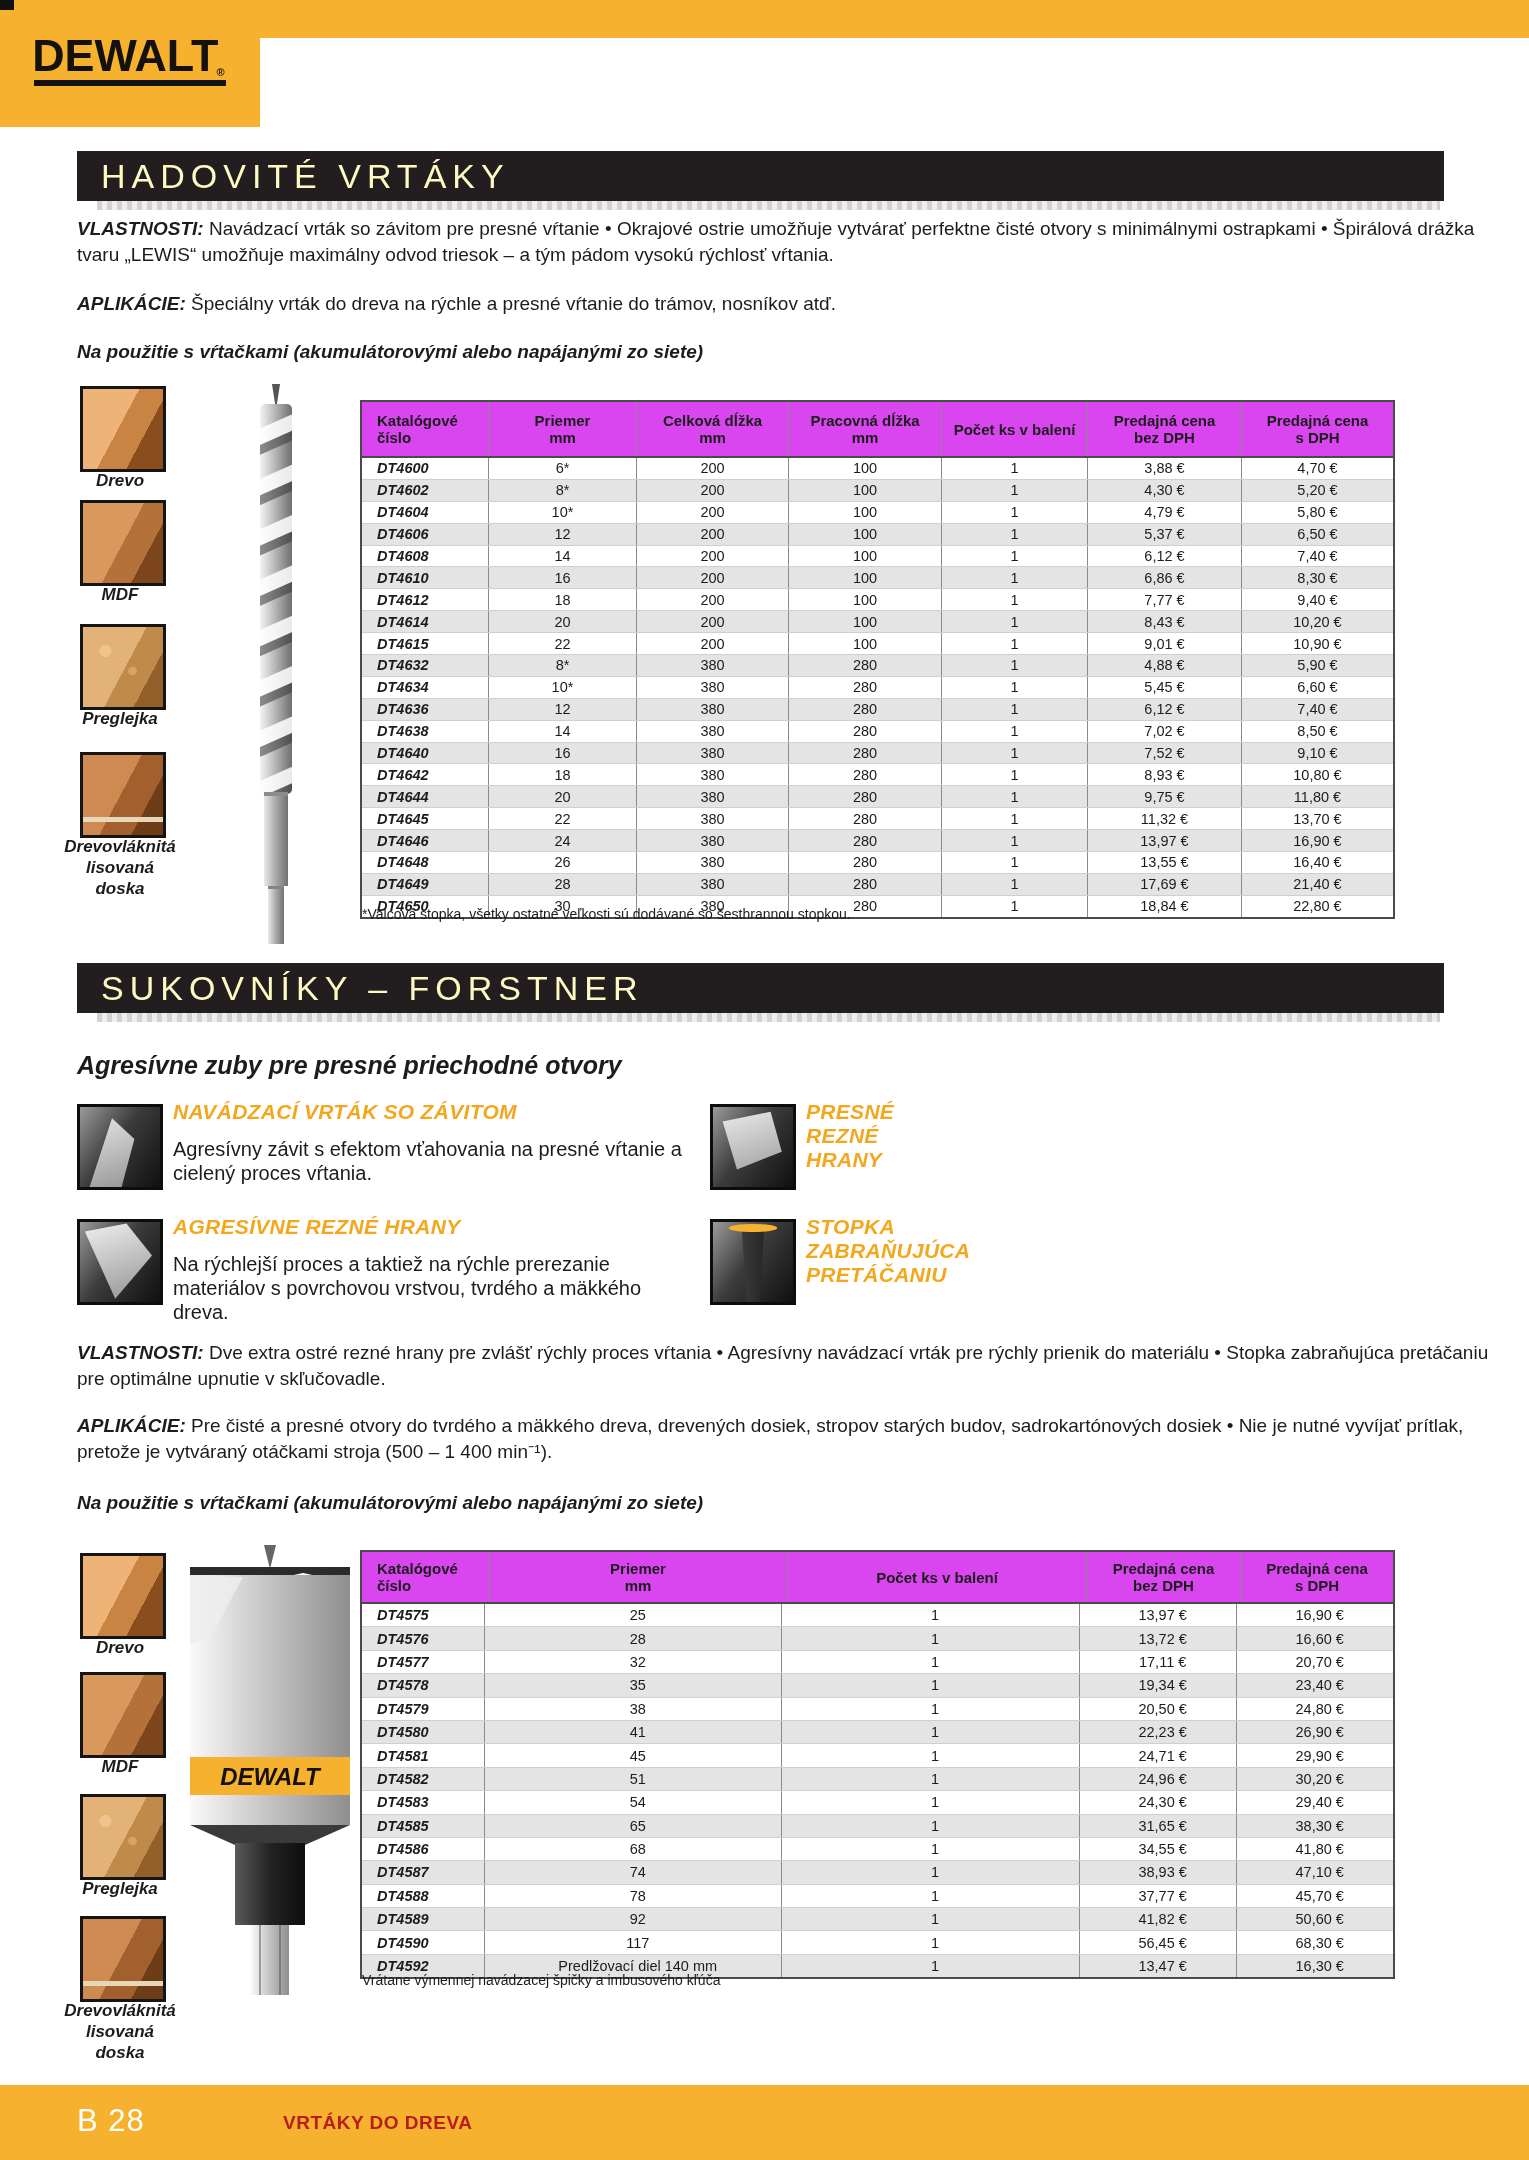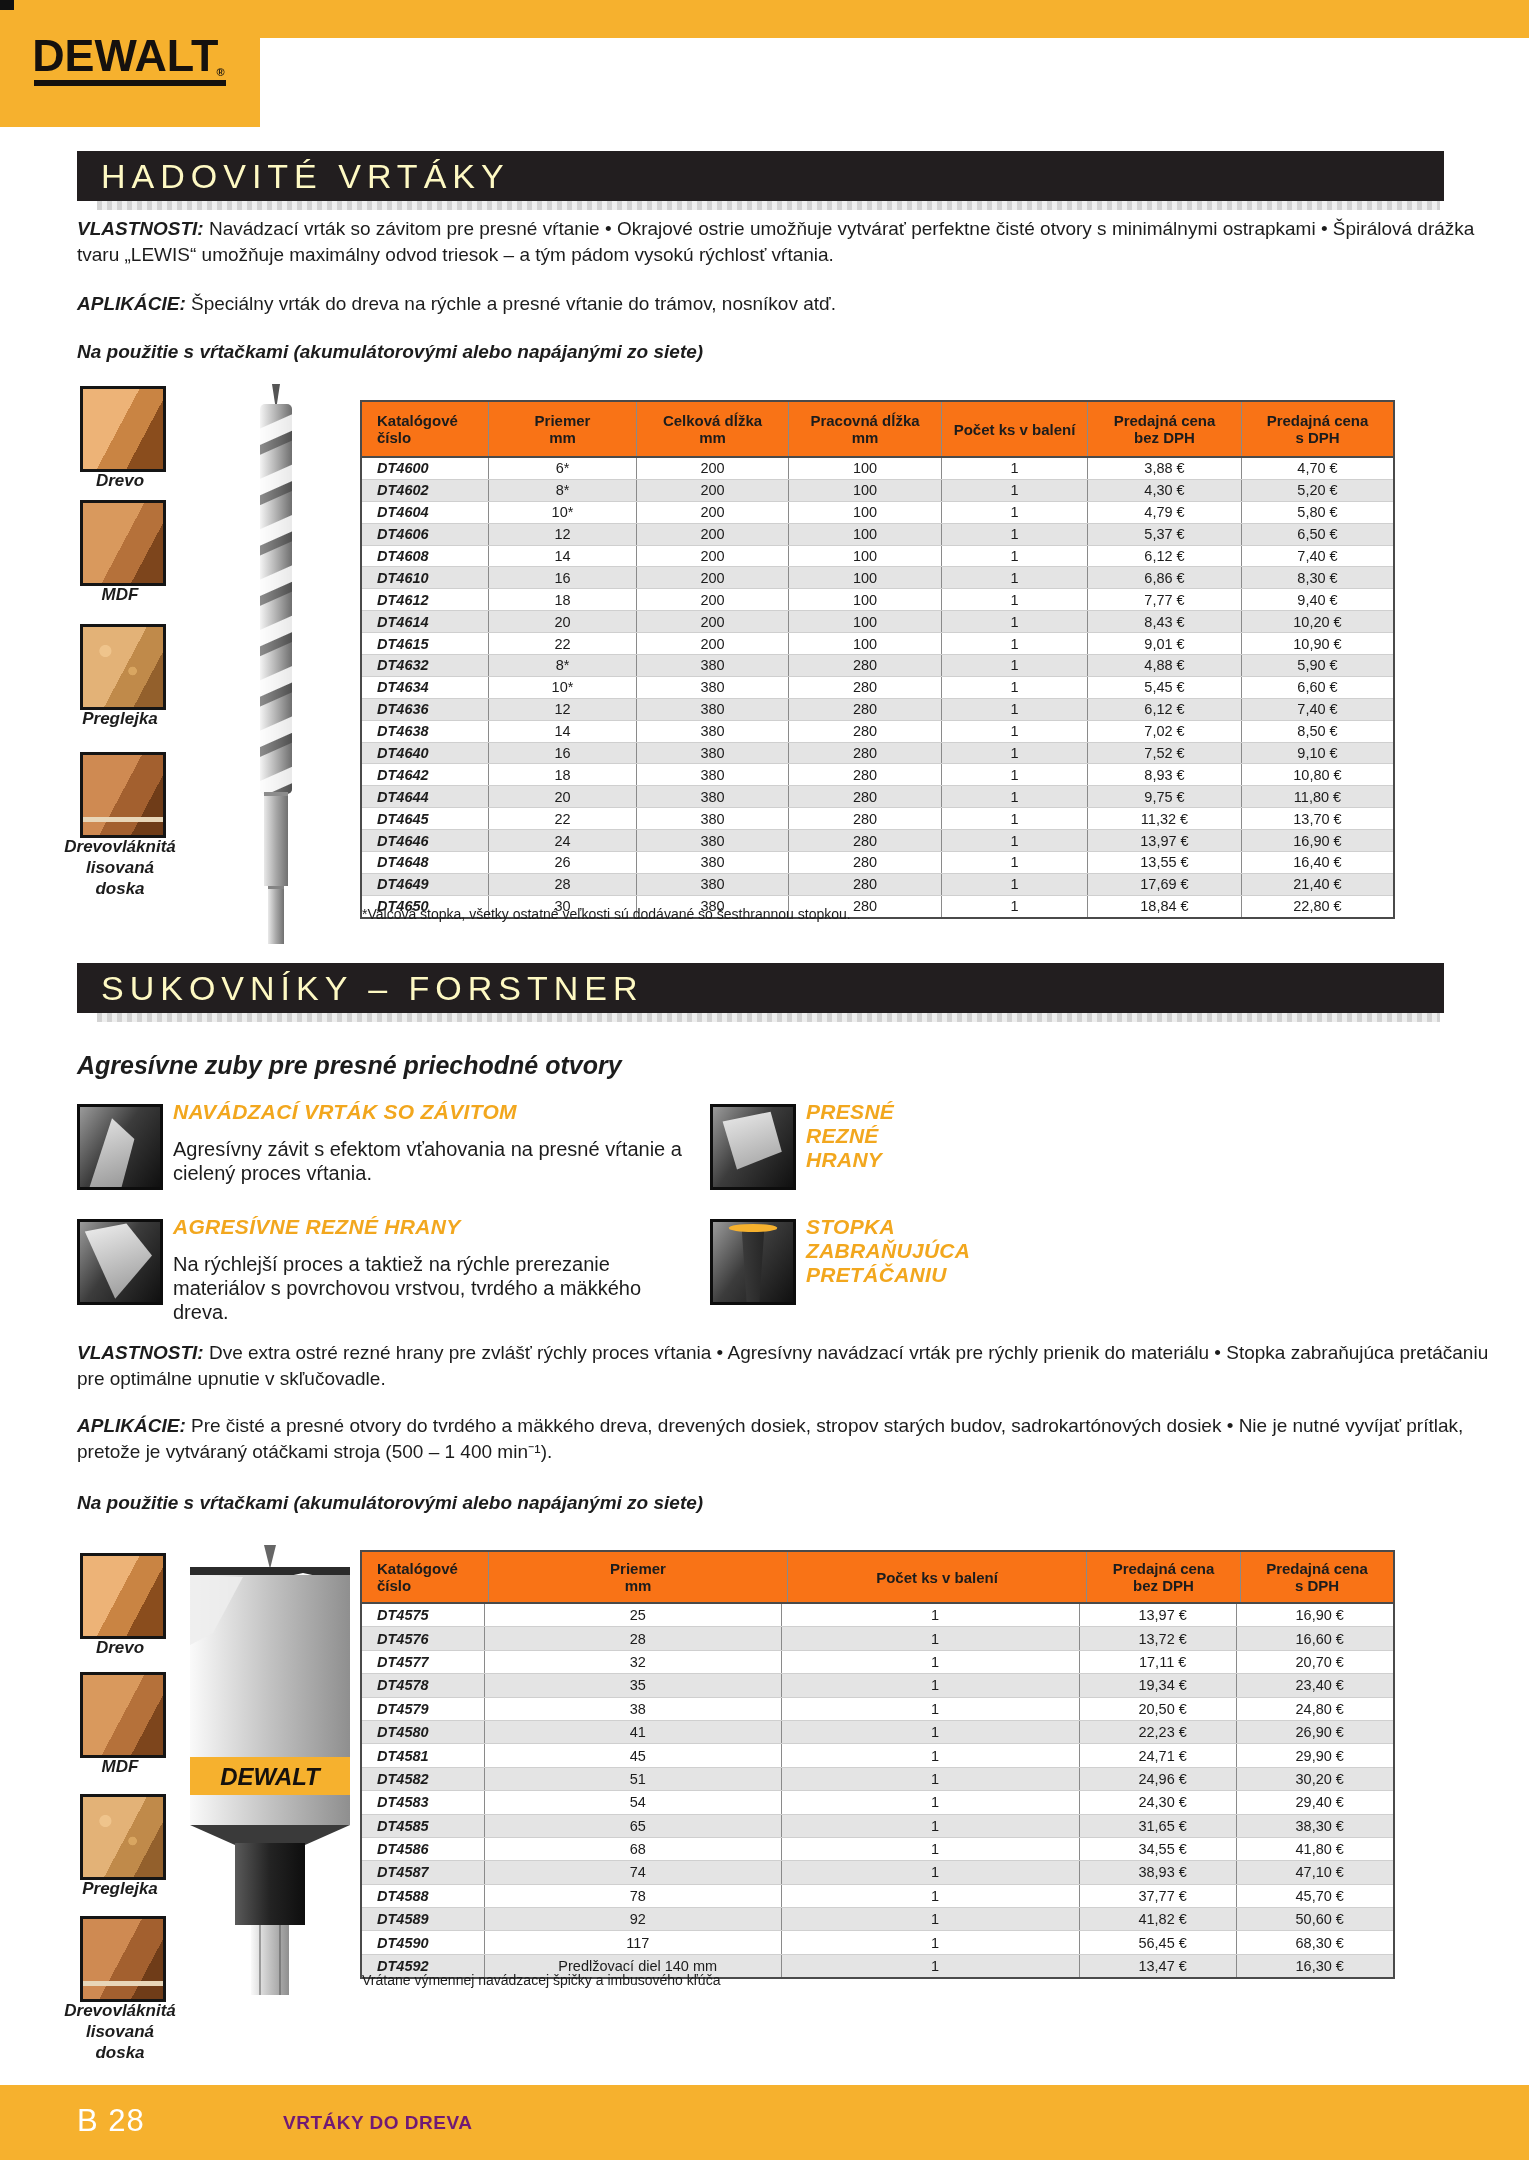--- a/index.html
+++ b/index.html
@@ -63,21 +63,21 @@
     white-space:pre-line;line-height:21px;
   }
 
   
   .ptable{
     background:#ffffff;border:2px solid #4a4a4a;font-size:14.5px;
     display:flex;flex-direction:column;box-sizing:border-box;
   }
   .t1{left:360px;top:400px;width:1035px;}
   .t2{left:360px;top:1550px;width:1035px;}
-  .thead{display:flex;background:#f97316;border-bottom:2px solid #4a4a4a;}
+  .thead{display:flex;background:#d946ef;border-bottom:2px solid #4a4a4a;}
   .th{
     font-weight:bold;font-size:15px;line-height:17px;white-space:pre-line;
     display:flex;align-items:center;justify-content:center;text-align:center;
     border-right:1px solid #8a8a8a;box-sizing:border-box;
   }
   .t1 .thead{height:54px;} .t2 .thead{height:50px;}
   .th:last-child,.td:last-child{border-right:none;}
   .tr{display:flex;border-bottom:1px solid #cfcfcf;}
   .tr:last-child{border-bottom:none;}
   .tr.odd{background:#e4e4e4;}
@@ -107,21 +107,21 @@
   .f2::after{clip-path:polygon(6% 12%,58% 2%,90% 42%,44% 96%);}
   .f3::after{clip-path:polygon(36% 10%,64% 10%,58% 100%,42% 100%);background:linear-gradient(90deg,#555,#222 70%);}
   .f3-band{position:absolute;left:20%;top:3%;width:60%;height:9%;background:#F6B12E;border-radius:50%;z-index:2;}
   .feature{position:absolute;}
   .fhead{font-size:21px;font-weight:bold;font-style:italic;color:#F2A71E;letter-spacing:.3px;}
   .fbody{font-size:20px;line-height:24px;margin-top:13px;width:510px;}
 
   
   .footer{left:0;top:2085px;width:1529px;height:75px;background:#F6B12E;}
   .footer-code{left:77px;top:2103px;font-size:31px;color:#ffffff;letter-spacing:1px;}
-  .footer-label{left:283px;top:2112px;font-size:19px;font-weight:bold;color:#701a75;letter-spacing:.5px;}
+  .footer-label{left:283px;top:2112px;font-size:19px;font-weight:bold;color:#b91c1c;letter-spacing:.5px;}
 </style>
 </head>
 <body>
 
 <div class="abs top-strip"></div>
 <div class="abs logo-block"></div>
 <div class="abs crop-mark"></div>
 <div class="abs dewalt">
   <span class="dw-text">DEWALT</span><span class="dw-reg">®</span>
   <div class="dw-bar"></div>

